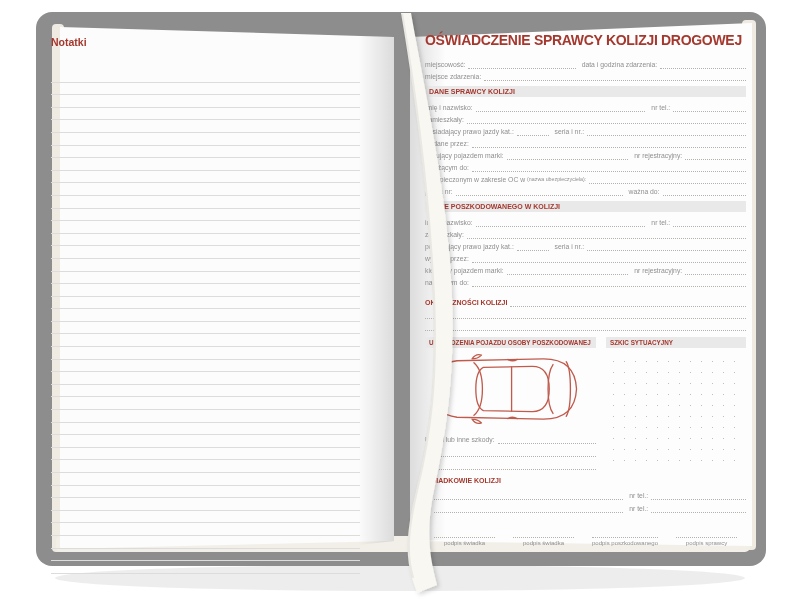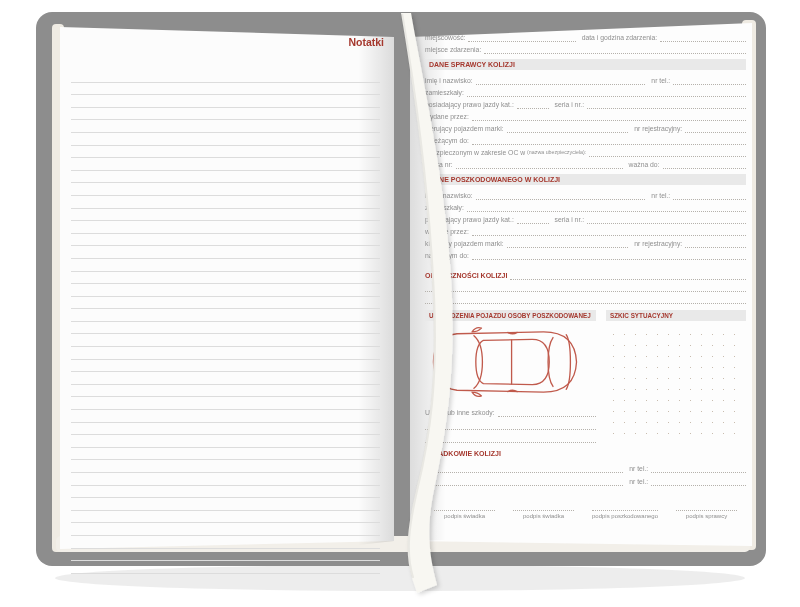--- a/index.html
+++ b/index.html
@@ -4,21 +4,21 @@
 <style>
   :root{
     --red:#a5382e; --car:#c05a4c; --cover:#8d8d8d;
     --lbl:#8f8f8f; --dot:#b5b1ab; --barbg:#e9e9e9; --noteline:#dcdcdc;
   }
   html,body{margin:0;padding:0;background:#ffffff;}
   body{font-family:"Liberation Sans", sans-serif;}
   .stage{position:relative;width:800px;height:607px;overflow:hidden;background:#fff;}
   .book-bg{position:absolute;left:0;top:0;}
   
-  .left-page{position:absolute;left:68px;top:26px;width:316px;height:516px;text-align:right;}
+  .left-page{position:absolute;left:48px;top:26px;width:316px;height:516px;}
   .notes-title{color:var(--red);font-weight:bold;font-size:10.5px;margin:10px 0 0 3px;}
   .note-lines{position:absolute;left:3px;top:44px;right:4px;}
   .nline{height:11.6px;border-bottom:1px solid var(--noteline);}
   
   .right-page{position:absolute;left:425px;top:30px;width:321px;height:520px;}
   .form-title{color:var(--red);font-weight:bold;font-size:14px;letter-spacing:-0.3px;margin:2px 0 9px 0;white-space:nowrap;}
   .frow{display:flex;align-items:flex-end;height:12px;font-size:6.8px;color:var(--lbl);}
   .lbl{white-space:nowrap;flex:0 0 auto;line-height:9px;}
   .small{font-size:5.3px;margin-left:2px;line-height:9px;white-space:nowrap;flex:0 0 auto;}
   .dots{border-bottom:1px dotted var(--dot);height:9px;margin-left:3px;min-width:20px;}
@@ -118,20 +118,21 @@
         <div class="nline"></div>
         <div class="nline"></div>
         <div class="nline"></div>
         <div class="nline"></div>
         <div class="nline"></div>
         <div class="nline"></div>
       </div>
   </div>
 
   <div class="right-page">
+    <div class="form-title">OŚWIADCZENIE SPRAWCY KOLIZJI DROGOWEJ</div>
     <div id="form-blocks">
         <div class="frow">
           <span class="lbl">miejscowość:</span>
           <span class="dots" style="flex-grow: 5;"></span>
           <span class="lbl">data i godzina zdarzenia:</span>
           <span class="dots" style="flex-grow: 4;"></span>
         </div>
         <div class="frow">
           <span class="lbl">miejsce zdarzenia:</span>
           <span class="dots" style="flex-grow: 1;"></span>

